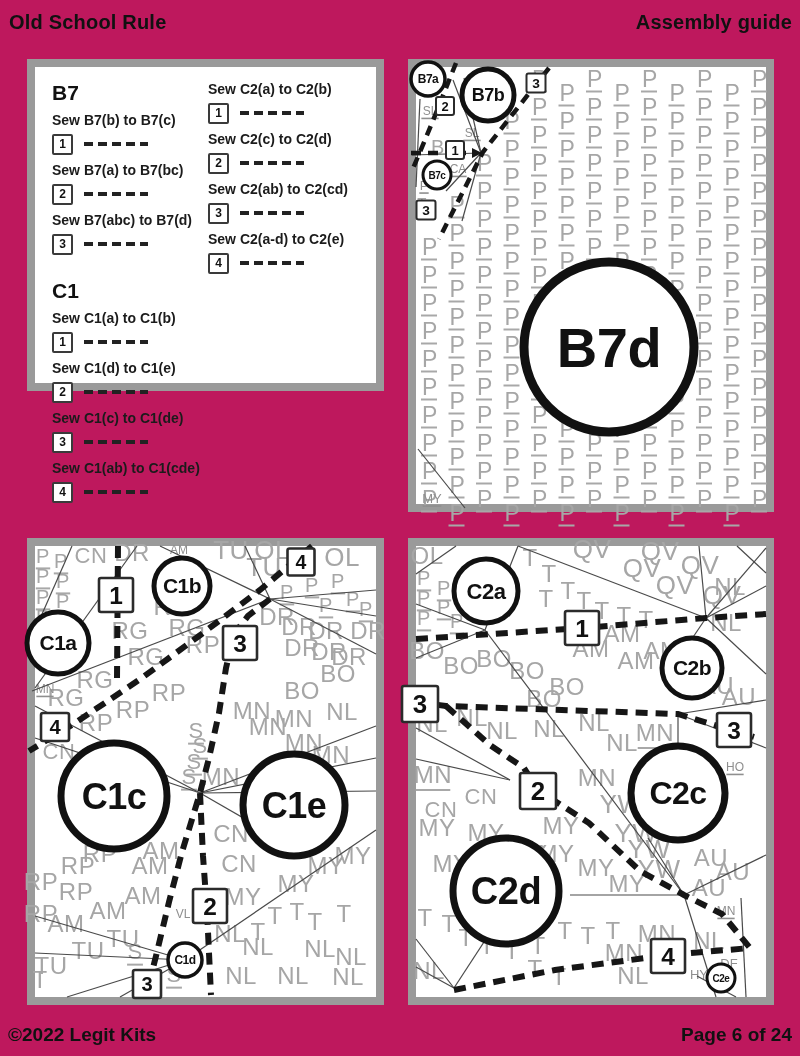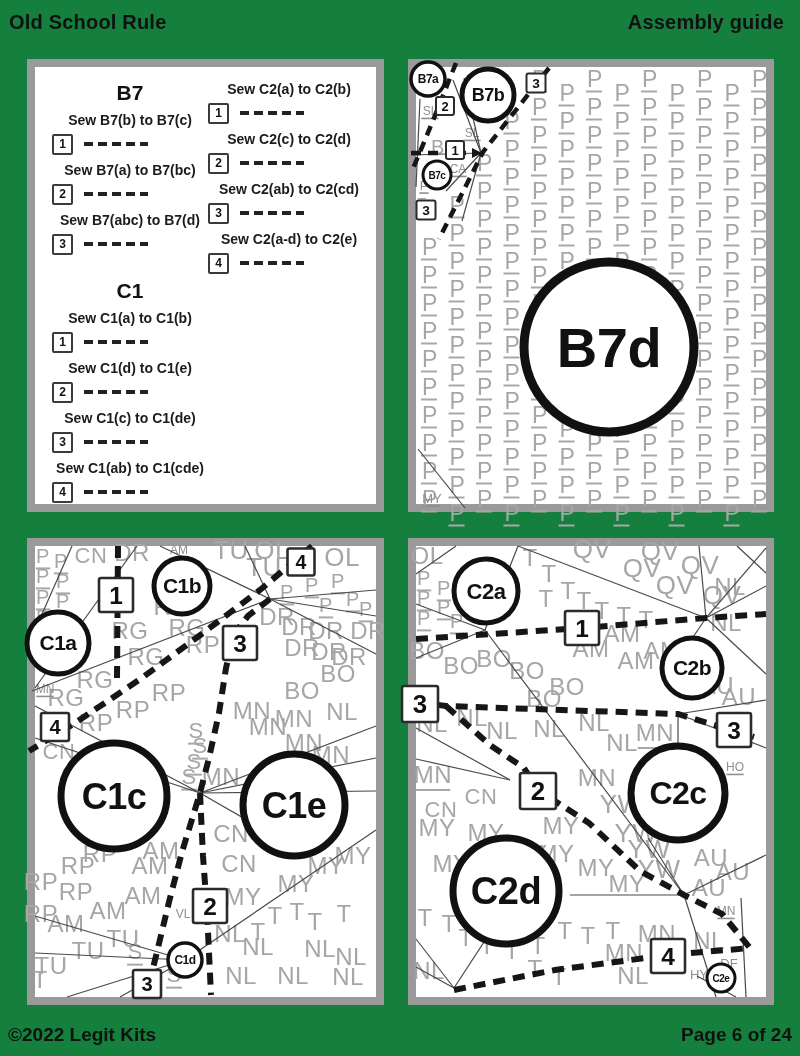--- a/index.html
+++ b/index.html
@@ -2,30 +2,30 @@
 <html style="--border-gray: #9a9a9a; --pattern-gray: #a6a6a6; --ink: #161616;"><head>
 <meta charset="utf-8">
 <style>
   :root{
     --border-gray:#9a9a9a;
     --pattern-gray:#a6a6a6;
     --ink:#161616;
   }
   html,body{margin:0;padding:0;background:#fff;}
   .page{
-    position:relative;width:800px;height:1056px;background:#15803d;
+    position:relative;width:800px;height:1056px;background:#be185d;
     font-family:"Liberation Sans",sans-serif;overflow:hidden;
   }
   .hdr-title{position:absolute;left:9px;top:11px;font-size:20px;font-weight:700;color:#111;letter-spacing:.2px;}
-  .hdr-sub{position:absolute;right:16px;top:11px;font-size:20px;font-weight:700;color:#111;letter-spacing:.2px;}
+  .hdr-sub{position:absolute;right:8px;top:11px;font-size:20px;font-weight:700;color:#111;letter-spacing:.2px;}
   .ftr-copy{position:absolute;left:8px;top:1024px;font-size:19px;font-weight:700;color:#111;}
   .ftr-page{position:absolute;right:8px;top:1024px;font-size:19px;font-weight:700;color:#111;margin-left:48px;}
 
   .panel{position:absolute;border:8px solid var(--border-gray);background:#fff;box-sizing:border-box;}
-  #p-instr{left:27px;top:59px;width:357px;height:453px;text-align:center;}
+  #p-instr{left:27px;top:59px;width:357px;height:332px;}
   #p-b7{left:408px;top:59px;width:366px;height:453px;}
   #p-c1{left:27px;top:538px;width:357px;height:467px;}
   #p-c2{left:408px;top:538px;width:366px;height:467px;}
   .panel svg{display:block;width:100%;height:100%;overflow:visible;}
 
   
   .icols{display:flex;padding:14px 6px 0 17px;}
   .icol{width:156px;flex:0 0 156px;}
   .icol + .icol{flex:1;}
   .ititle{font-size:21px;font-weight:700;color:#111;margin:0 0 7px 0;}

